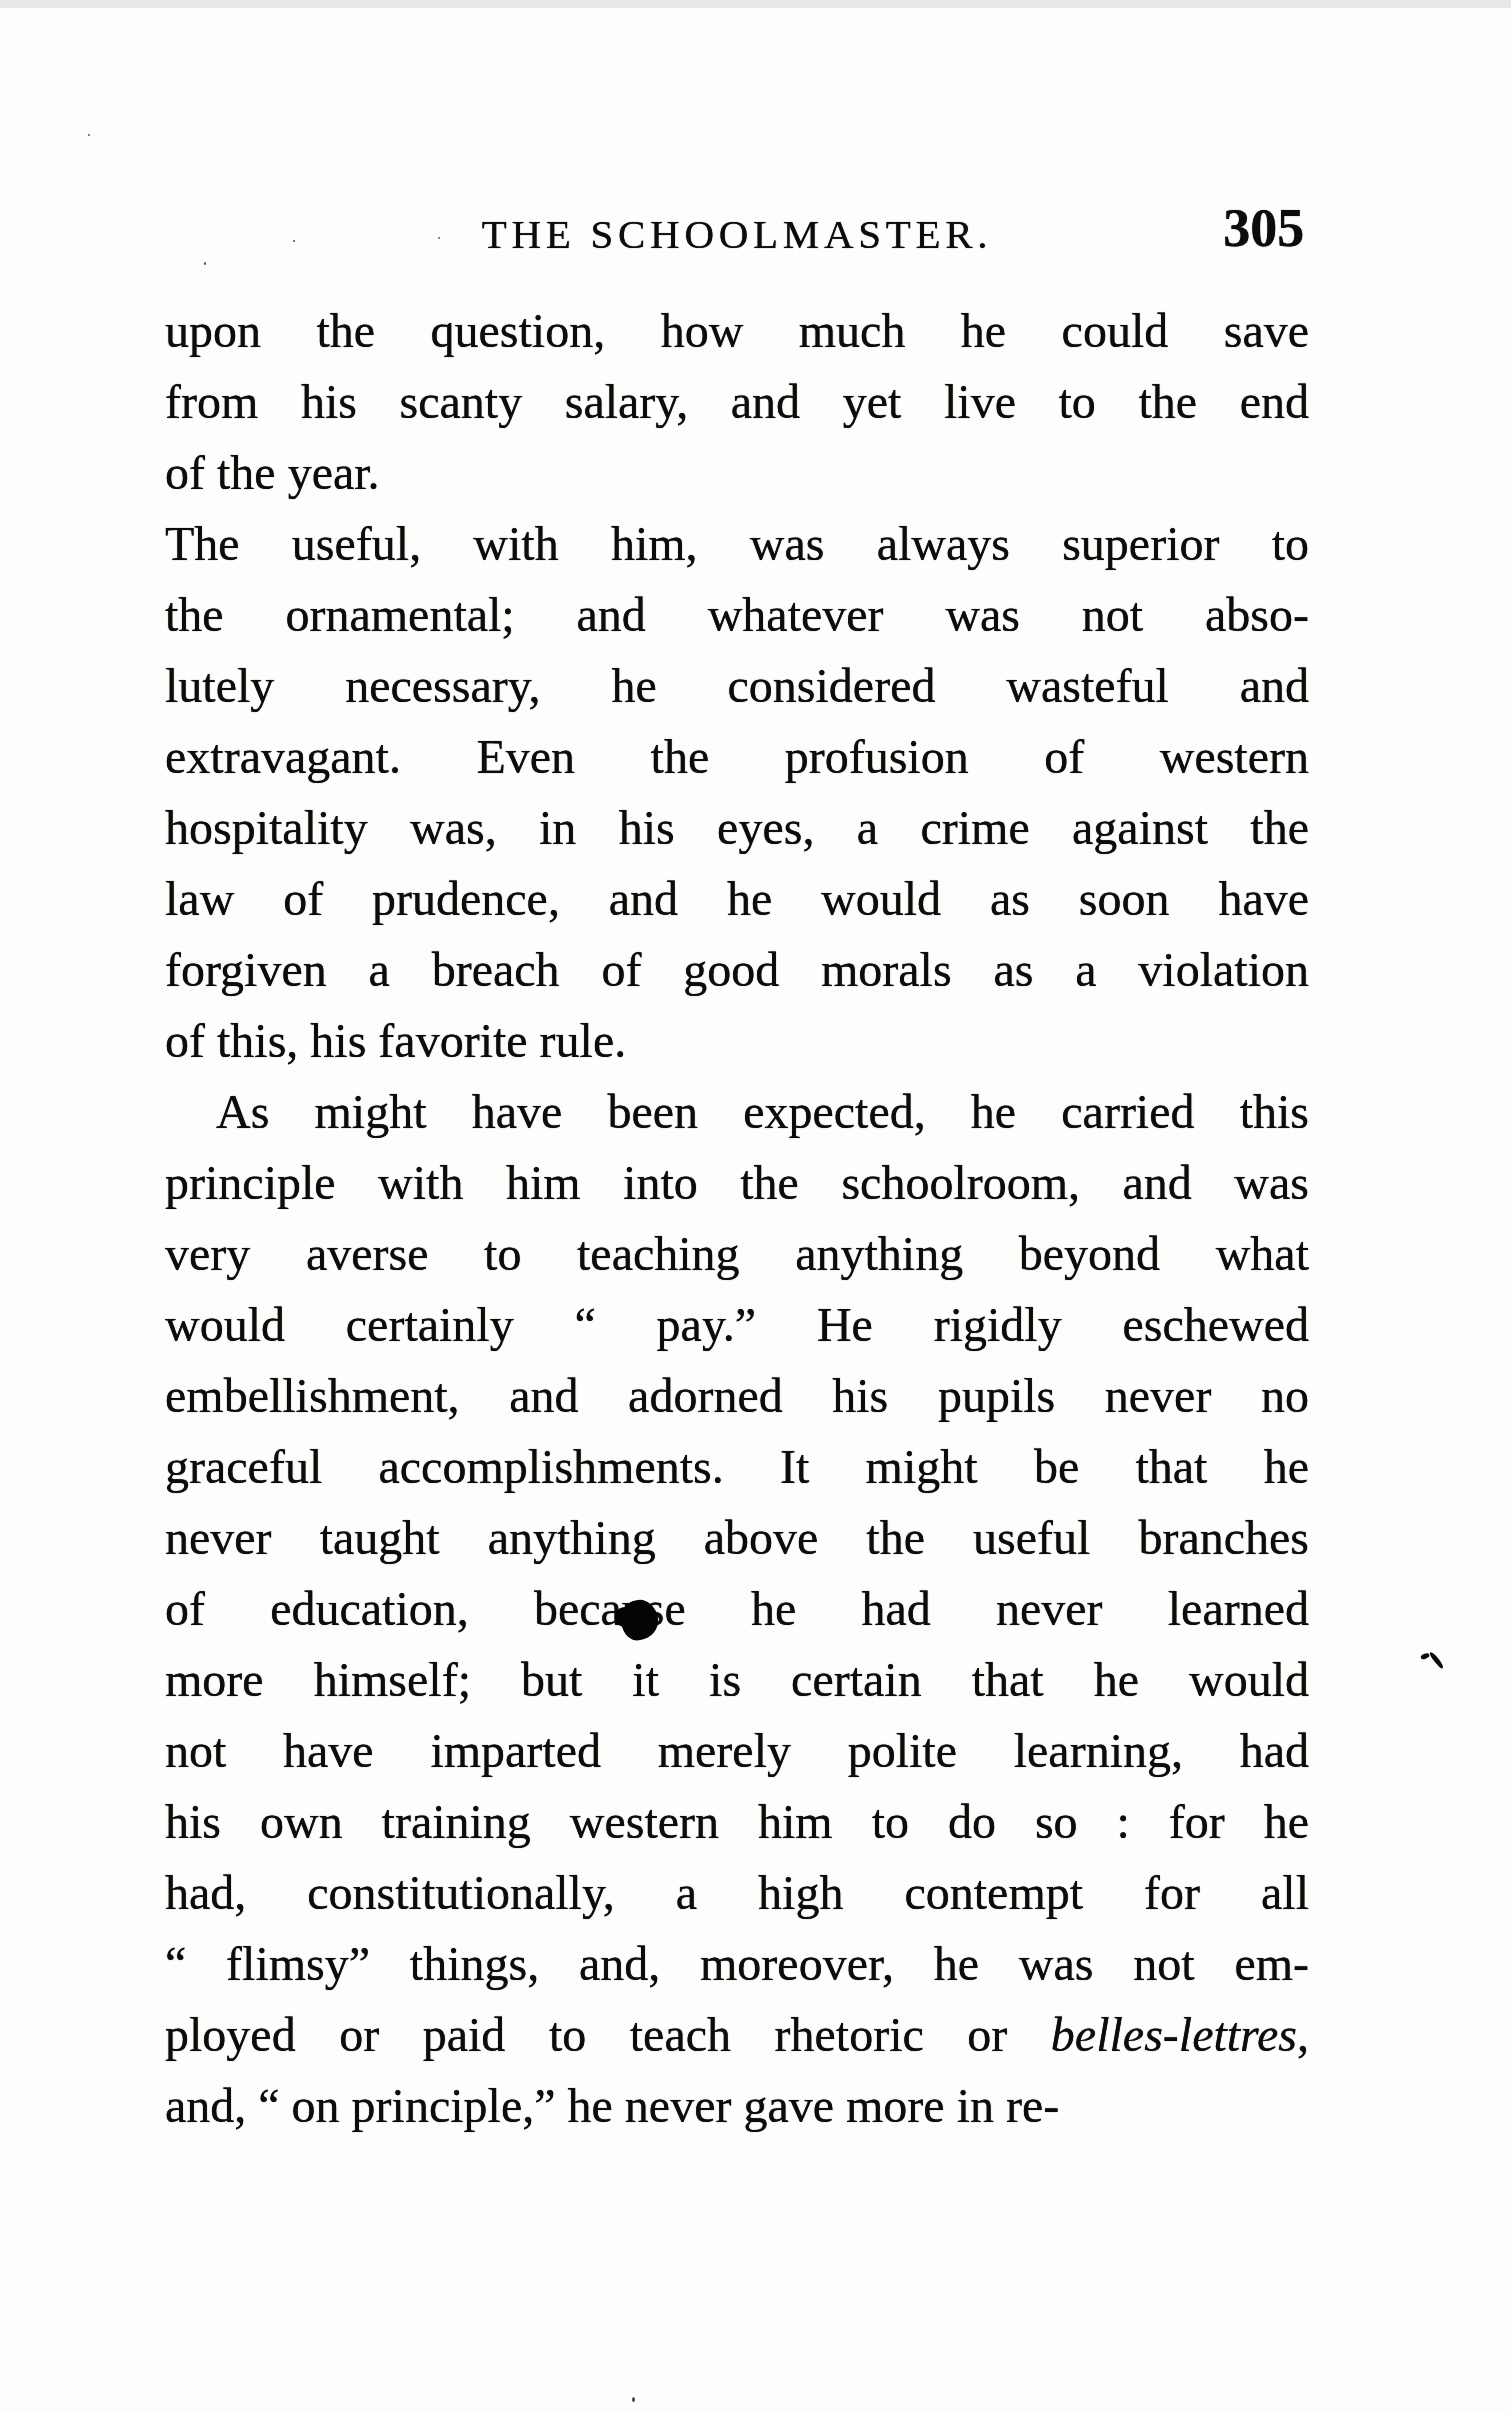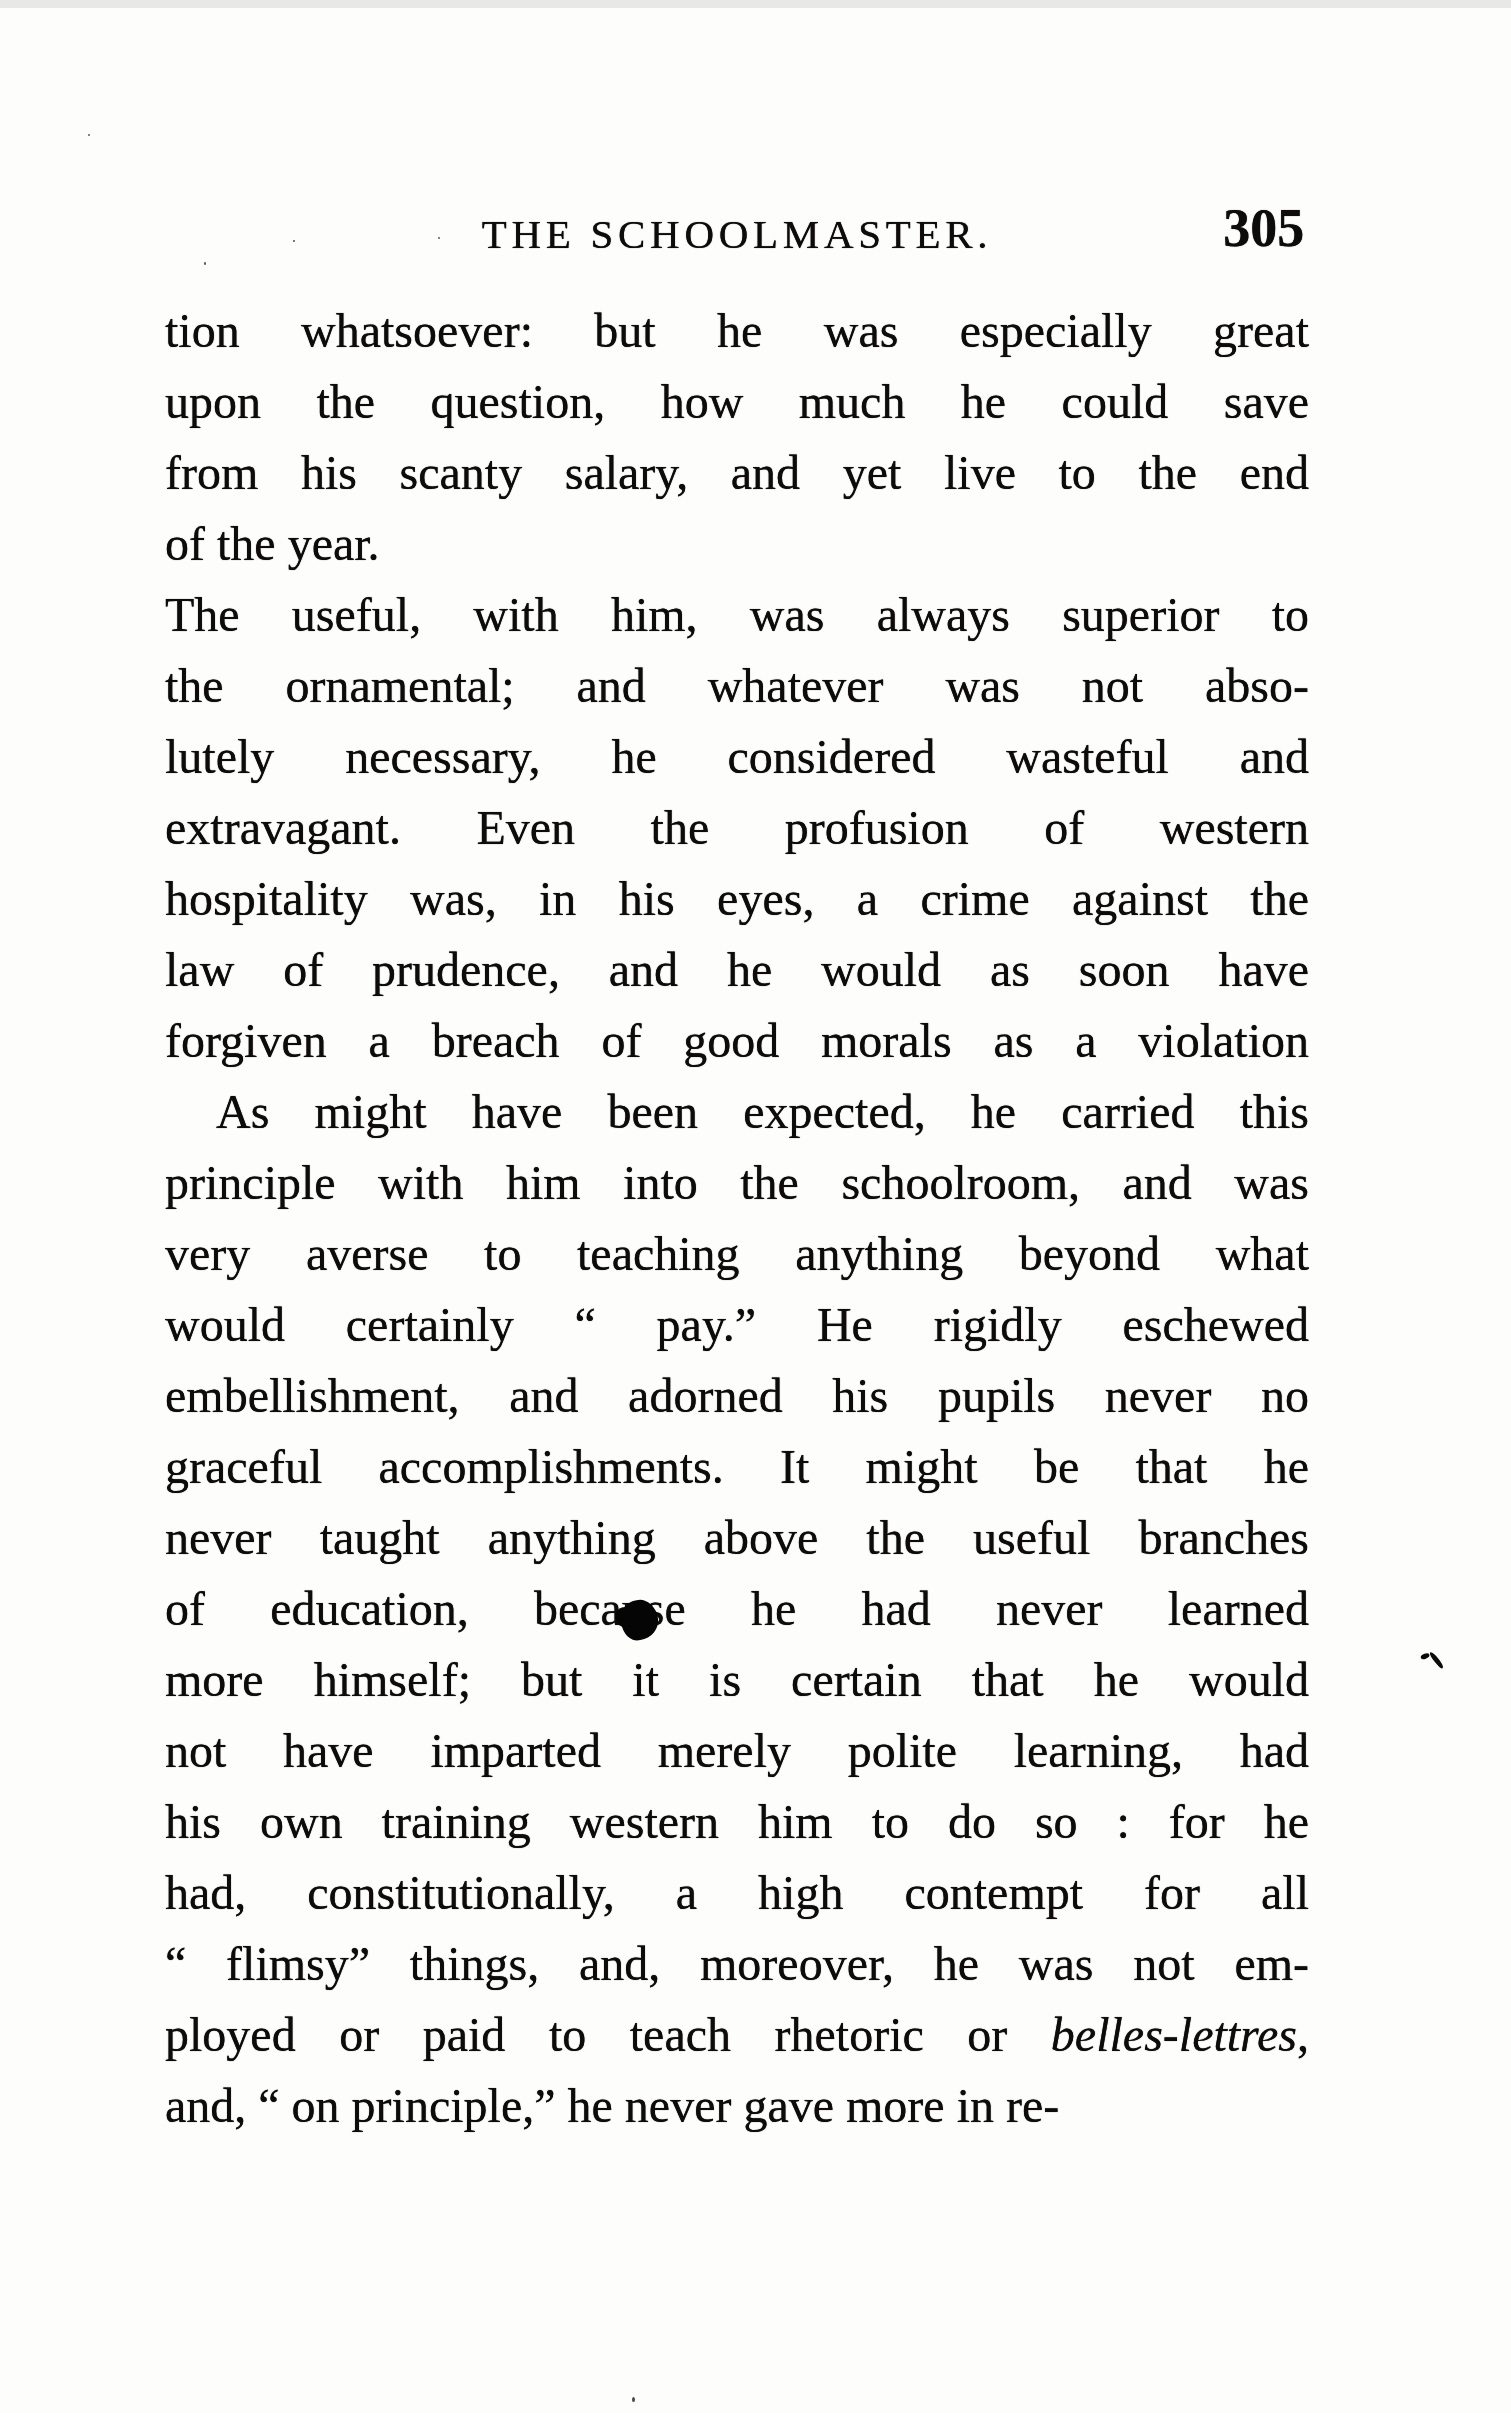--- a/index.html
+++ b/index.html
@@ -115,33 +115,33 @@
 
 <div class="sheet">
 
   <div class="running-header">
     <div class="header-title">THE SCHOOLMASTER.</div>
     <div class="page-number">305</div>
   </div>
 
   <div class="page-body">
       <div class="para">
-        <div class="line"><span>tion whatsoever: but he was especially great</span></div>
         <div class="line"><span>upon the question, how much he could save</span></div>
         <div class="line"><span>from his scanty salary, and yet live to the end</span></div>
         <div class="line last"><span>of the year.</span></div>
       </div>
       <div class="para">
         <div class="line"><span>The useful, with him, was always superior to</span></div>
         <div class="line"><span>the ornamental; and whatever was not abso-</span></div>
         <div class="line"><span>lutely necessary, he considered wasteful and</span></div>
         <div class="line"><span>extravagant.  Even the profusion of western</span></div>
         <div class="line"><span>hospitality was, in his eyes, a crime against the</span></div>
         <div class="line"><span>law of prudence, and he would as soon have</span></div>
         <div class="line"><span>forgiven a breach of good morals as a violation</span></div>
+        <div class="line last"><span>of this, his favorite rule.</span></div>
       </div>
       <div class="para">
         <div class="line first"><span>As might have been expected, he carried this</span></div>
         <div class="line"><span>principle with him into the schoolroom, and was</span></div>
         <div class="line"><span>very averse to teaching anything beyond what</span></div>
         <div class="line"><span>would certainly “ pay.”  He rigidly eschewed</span></div>
         <div class="line"><span>embellishment, and adorned his pupils never no</span></div>
         <div class="line"><span>graceful accomplishments.  It might be that he</span></div>
         <div class="line"><span>never taught anything above the useful branches</span></div>
         <div class="line"><span>of education, because he had never learned</span></div>

